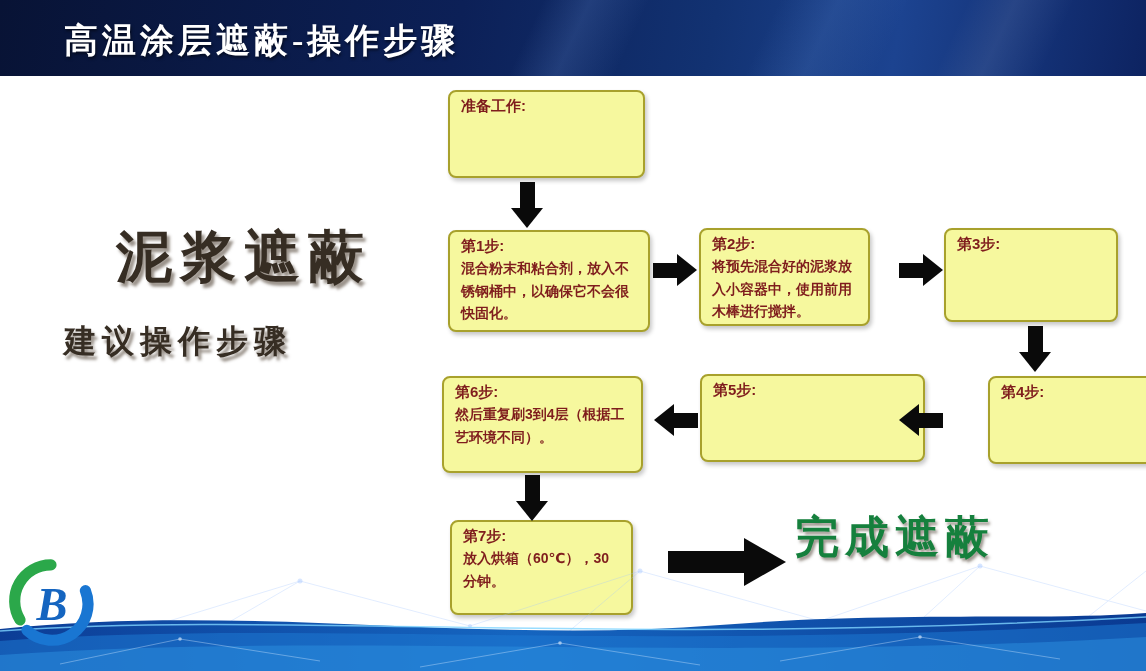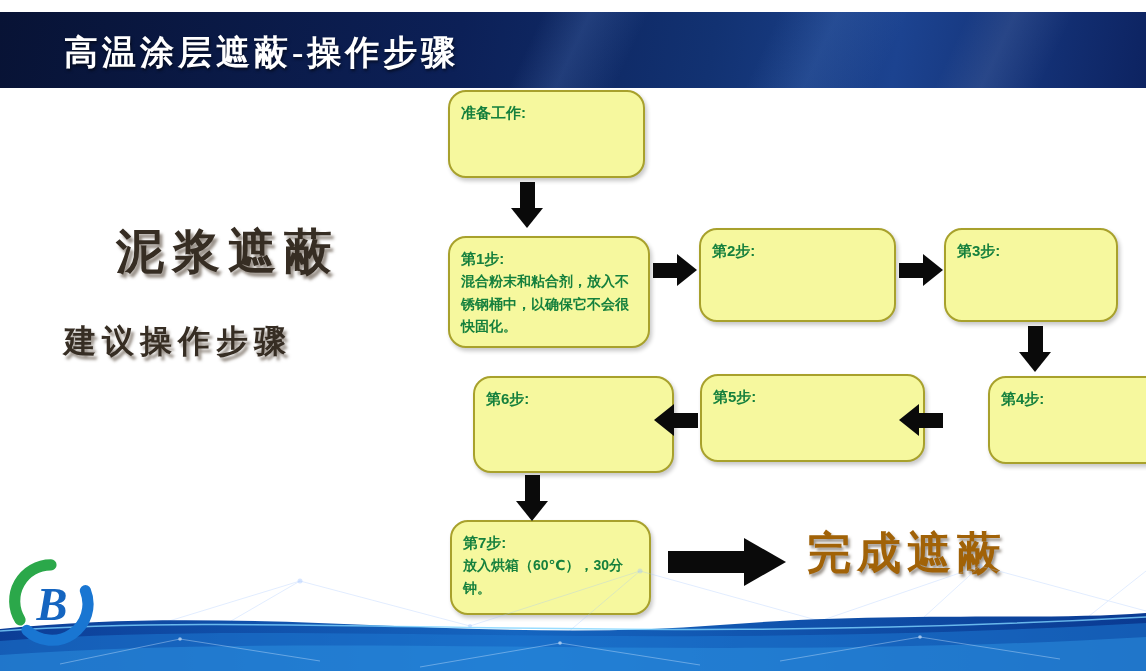--- a/index.html
+++ b/index.html
@@ -3,21 +3,21 @@
 <meta charset="utf-8">
 <style>
   * { margin:0; padding:0; box-sizing:border-box; }
   html,body { width:1146px; height:671px; }
   body { font-family:"Liberation Sans","DejaVu Sans",sans-serif; background:#fff; }
 
   .slide { position:relative; width:1146px; height:671px; background:#ffffff; overflow:hidden; }
 
   
   .header {
-    position:absolute; top:12px; left:0; width:1146px; height:76px;
+    position:absolute; top:0; left:0; width:1146px; height:76px;
     background:linear-gradient(100deg,#081335 0%,#0c2057 40%,#123272 62%,#1c4390 78%,#0d2361 100%);
   }
   .header::before {
     content:""; position:absolute; inset:0;
     background:
       linear-gradient(115deg, transparent 46%, rgba(120,160,230,0.18) 50%, transparent 55%),
       linear-gradient(115deg, transparent 66%, rgba(120,170,240,0.14) 71%, transparent 77%),
       linear-gradient(115deg, transparent 82%, rgba(255,255,255,0.08) 86%, transparent 91%);
   }
   .slide-title {
@@ -27,44 +27,44 @@
     text-shadow:1px 2px 3px rgba(0,0,0,0.55);
   }
 
   
   .caption {
     position:absolute;
     font-family:"Liberation Serif","DejaVu Serif",serif;
     font-weight:bold; color:#362d23;
     text-shadow:3px 4px 3px rgba(70,55,40,0.55), -1px -1px 0 rgba(255,255,255,0.25);
   }
-  .caption-1 { left:116px; top:220px; font-size:48px; letter-spacing:8px; }
+  .caption-1 { left:116px; top:220px; font-size:56px; letter-spacing:8px; }
   .caption-2 { left:64px;  top:320px; font-size:32px; letter-spacing:6px; }
 
   
   .box {
     position:absolute;
     background:#f6f89e;
     border:2px solid #a8a12c;
-    border-radius:18px;
-    padding:9px 11px;
-    color:#15803d;
+    border-radius:8px;
+    padding:2px 11px;
+    color:#7f1d1d;
     box-shadow:2px 3px 4px rgba(0,0,0,0.22);
   }
   .box-title { font-size:15px; font-weight:bold; line-height:1.55; }
   .box-body  { font-size:14px; font-weight:bold; line-height:1.6; word-break:break-all; }
 
   .box-prep { left:448px; top:90px;  width:197px; min-height:88px; }
-  .box-s1   { left:448px; top:236px; width:202px; min-height:102px; }
-  .box-s2   { left:699px; top:228px; width:197px; min-height:94px; }
+  .box-s1   { left:448px; top:230px; width:202px; min-height:102px; }
+  .box-s2   { left:699px; top:228px; width:171px; min-height:94px; }
   .box-s3   { left:944px; top:228px; width:174px; min-height:94px; }
   .box-s4   { left:988px; top:376px; width:194px; min-height:88px; }
   .box-s5   { left:700px; top:374px; width:225px; min-height:88px; }
-  .box-s6   { left:473px; top:376px; width:201px; min-height:97px; }
-  .box-s7   { left:450px; top:520px; width:201px; min-height:95px; }
+  .box-s6   { left:442px; top:376px; width:201px; min-height:97px; }
+  .box-s7   { left:450px; top:520px; width:183px; min-height:95px; }
 
   
   .arrow-v { position:absolute; display:flex; flex-direction:column; align-items:center; }
   .vshaft  { width:15px; height:26px; background:#0a0a0a; }
   .vhead   { width:0; height:0; border-left:16px solid transparent; border-right:16px solid transparent; border-top:20px solid #0a0a0a; }
 
   .arrow-h { position:absolute; display:flex; flex-direction:row; align-items:center; }
   .hshaft  { height:15px; width:24px; background:#0a0a0a; }
   .hhead-right { width:0; height:0; border-top:16px solid transparent; border-bottom:16px solid transparent; border-left:20px solid #0a0a0a; }
   .hhead-left  { width:0; height:0; border-top:16px solid transparent; border-bottom:16px solid transparent; border-right:20px solid #0a0a0a; }
@@ -76,25 +76,24 @@
   .arrow-r2 { left:899px;  top:254px; }
   .arrow-l1 { left:899px;  top:404px; }
   .arrow-l2 { left:654px;  top:404px; }
 
   .big-arrow { left:668px; top:538px; }
   .big-arrow .hshaft { height:22px; width:76px; }
   .big-arrow .hhead-right { border-top:24px solid transparent; border-bottom:24px solid transparent; border-left:42px solid #0a0a0a; }
 
   
   .finish-label {
-    position:absolute; left:795px; top:524px;
+    position:absolute; left:795px; top:508px;
     font-family:"Liberation Serif","DejaVu Serif",serif;
-    font-size:44px; font-weight:bold; letter-spacing:6px; color:#a16207;
+    font-size:44px; font-weight:bold; letter-spacing:6px; color:#15803d;
     text-shadow:2px 3px 3px rgba(60,45,30,0.5);
-    margin-left:12px;
   }
 
   
   .mesh-svg { position:absolute; left:0; bottom:30px; width:1146px; height:130px; pointer-events:none; }
   .band { position:absolute; left:0; bottom:0; width:1146px; height:62px; }
   .band svg { width:100%; height:100%; display:block; }
 
   
   .logo { position:absolute; left:8px; top:556px; width:86px; height:90px; }
   .logo svg { width:100%; height:100%; }
@@ -114,32 +113,34 @@
   <div class="box box-prep">
     <div class="box-title">准备工作:</div>
   </div>
 
   <div class="box box-s1">
     <div class="box-title">第1步:</div>
     <div class="box-body">混合粉末和粘合剂，放入不锈钢桶中，以确保它不会很快固化。</div>
   </div>
   <div class="box box-s2">
     <div class="box-title">第2步:</div>
+    <div class="box-body">将预先混合好的泥浆放入小容器中，使用前用木棒进行搅拌。</div>
   </div>
   <div class="box box-s3">
     <div class="box-title">第3步:</div>
   </div>
   <div class="box box-s4">
     <div class="box-title">第4步:</div>
   </div>
   <div class="box box-s5">
     <div class="box-title">第5步:</div>
   </div>
   <div class="box box-s6">
     <div class="box-title">第6步:</div>
+    <div class="box-body">然后重复刷3到4层（根据工艺环境不同）。</div>
   </div>
   <div class="box box-s7">
     <div class="box-title">第7步:</div>
     <div class="box-body">放入烘箱（60℃），30分钟。</div>
   </div>
 
   <div class="arrow-v arrow-d1">
       <div class="vshaft"></div>
       <div class="vhead"></div>
     </div>

